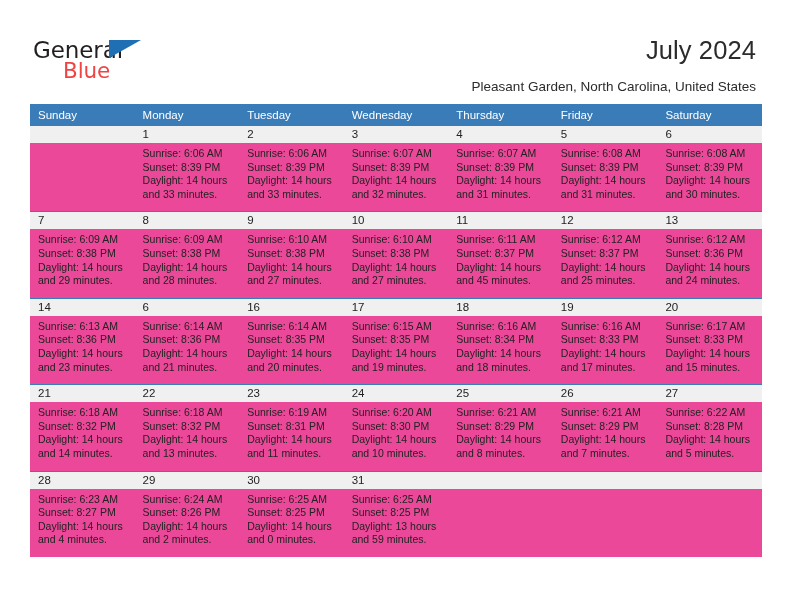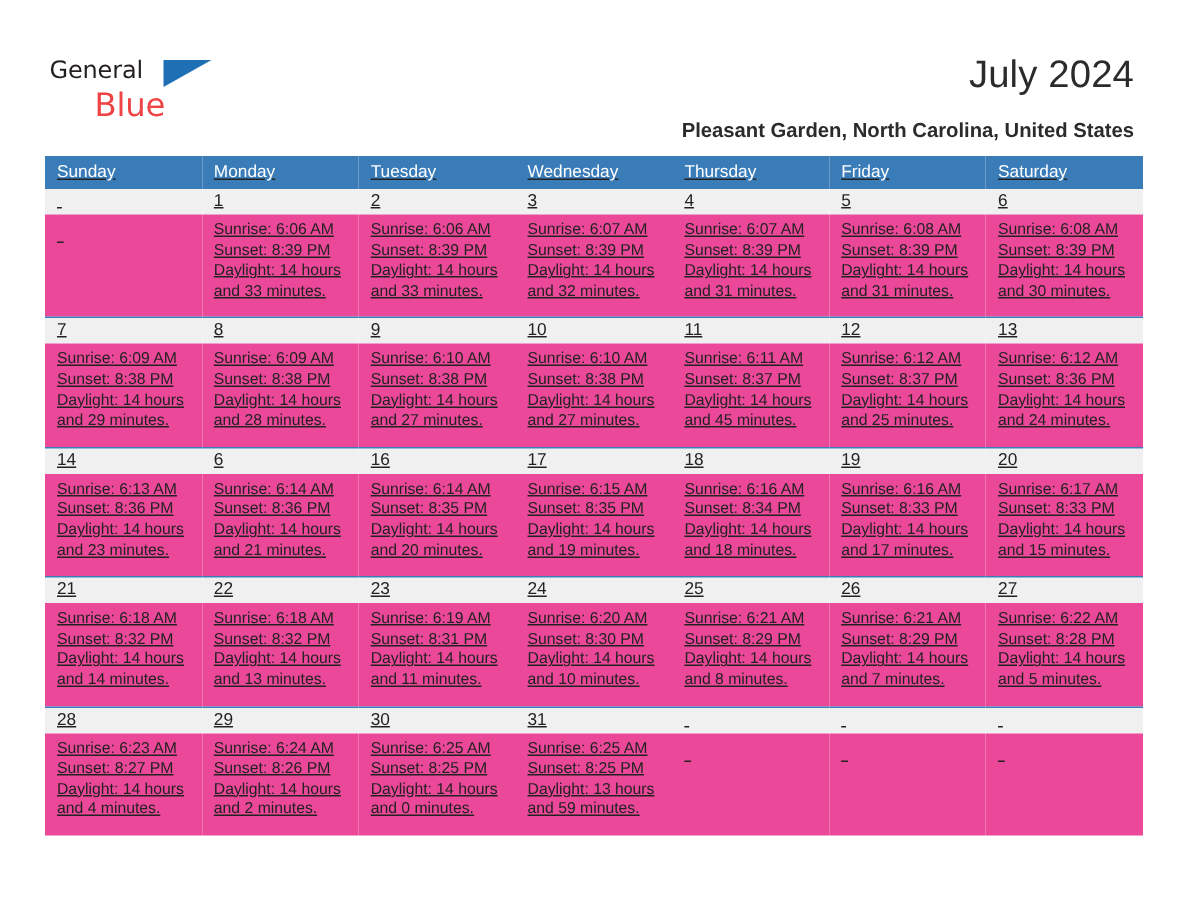--- a/index.html
+++ b/index.html
@@ -28,21 +28,21 @@
     position: absolute;
     left: 33px;
     top: 37px;
     width: 180px;
     height: 48px;
   }
   .logo-general {
     position: absolute;
     left: 0;
     top: 0;
-    font-size: 16px;
+    font-size: 23px;
     font-weight: 400;
     letter-spacing: -0.1px;
     color: #231f20;
     font-family: "DejaVu Sans", sans-serif;
   }
   .logo-tri {
     position: absolute;
     left: 76px;
     top: 3px;
     width: 0;
@@ -70,38 +70,37 @@
     color: #2b2b2b;
     letter-spacing: 0.1px;
     text-align: right;
     white-space: nowrap;
   }
   .subtitle {
     position: absolute;
     right: 36px;
     top: 79px;
     font-size: 13.5px;
-    font-weight: 700;
+    font-weight: 400;
     color: #2b2b2b;
     text-align: right;
     white-space: nowrap;
   }
 
   
   .calendar {
     position: absolute;
     left: 30px;
     top: 104px;
     width: 732px;
   }
   table.cal {
     width: 732px;
     border-collapse: collapse;
     table-layout: fixed;
-    text-decoration: underline;
   }
   table.cal th {
     background: #3a7cb8;
     color: #ffffff;
     font-size: 11.5px;
     font-weight: 400;
     text-align: left;
     padding: 5px 0 5px 8px;
     height: 22px;
     vertical-align: middle;

